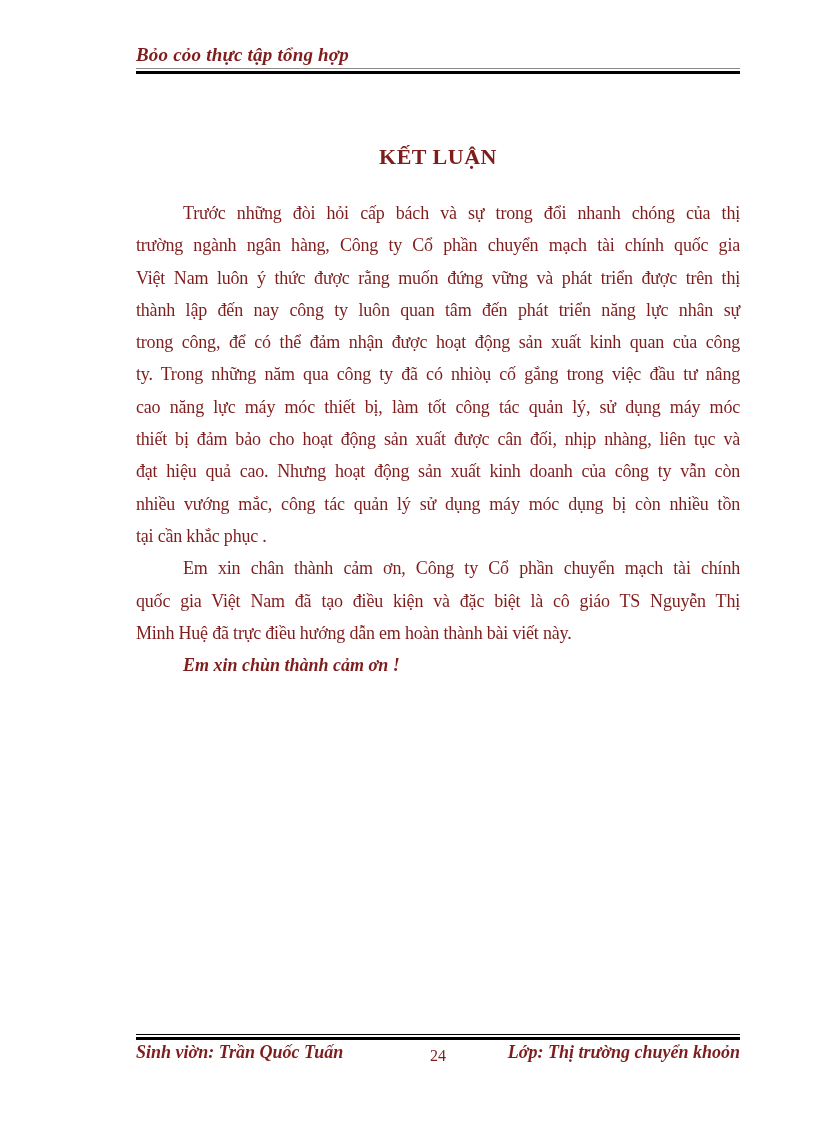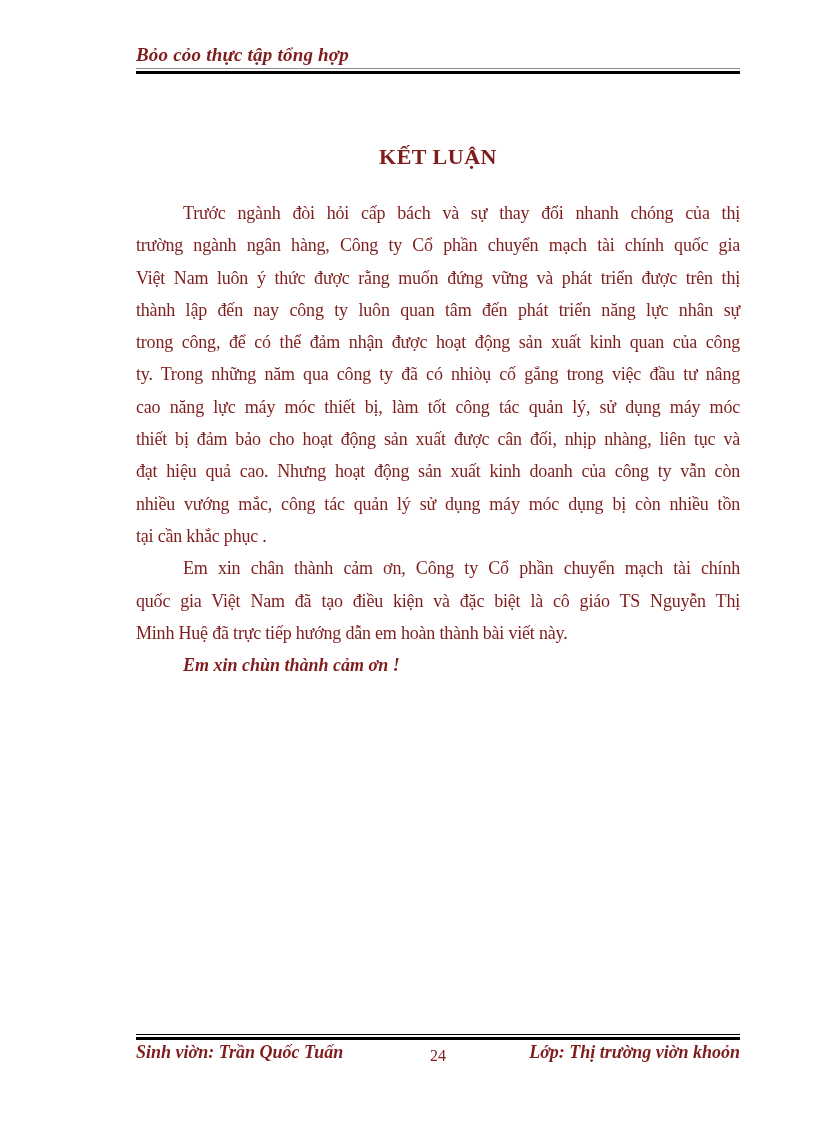--- a/index.html
+++ b/index.html
@@ -105,43 +105,43 @@
   <div class="header-title">Bỏo cỏo thực tập tổng hợp</div>
   <div class="header-rule">
     <div class="rule-faint"></div>
     <div class="rule-strong"></div>
   </div>
 
   <div class="doc-title">KẾT LUẬN</div>
 
   <div class="body-block">
     <div class="para">
-      <div class="line first">Trước ngành đòi hỏi cấp bách và sự thay đổi nhanh chóng của thị</div>
+      <div class="line first">Trước những đòi hỏi cấp bách và sự trong đổi nhanh chóng của thị</div>
       <div class="line">trường ngành ngân hàng, Công ty Cổ phần chuyển mạch tài chính quốc gia</div>
       <div class="line">Việt Nam luôn ý thức được rằng muốn đứng vững và phát triển được trên thị</div>
       <div class="line">thành lập đến nay công ty luôn quan tâm đến phát triển năng lực nhân sự</div>
       <div class="line">trong công, để có thể đảm nhận được hoạt động sản xuất kinh quan của công</div>
       <div class="line">ty. Trong những năm qua công ty đã có nhiòụ cố gắng trong việc đầu tư nâng</div>
       <div class="line">cao năng lực máy móc thiết bị, làm tốt công tác quản lý, sử dụng máy móc</div>
       <div class="line">thiết bị đảm bảo cho hoạt động sản xuất được cân đối, nhịp nhàng, liên tục và</div>
       <div class="line">đạt hiệu quả cao. Nhưng hoạt động sản xuất kinh doanh của công ty vẫn còn</div>
       <div class="line">nhiều vướng mắc, công tác quản lý sử dụng máy móc dụng bị còn nhiều tồn</div>
       <div class="line last">tại cần khắc phục .</div>
     </div>
     <div class="para">
       <div class="line first">Em xin chân thành cảm ơn, Công ty Cổ phần chuyển mạch tài chính</div>
       <div class="line">quốc gia Việt Nam đã tạo điều kiện và đặc biệt là cô giáo TS Nguyễn Thị</div>
-      <div class="line last">Minh Huệ đã trực tiếp hướng dẫn em hoàn thành bài viết này.</div>
+      <div class="line last">Minh Huệ đã trực điều hướng dẫn em hoàn thành bài viết này.</div>
     </div>
     <div class="closing">Em xin chùn thành cảm ơn !</div>
   </div>
 
   <div class="footer-rule">
     <div class="thin"></div>
     <div class="thick"></div>
   </div>
   <div class="footer-row">
     <span class="footer-left">Sinh viờn: Trần Quốc Tuấn</span>
     <span class="footer-page">24</span>
-    <span class="footer-right">Lớp: Thị trường viờn khoỏn</span>
+    <span class="footer-right">Lớp: Thị trường chuyển khoỏn</span>
   </div>
 
 </div>
 
 </body></html>

